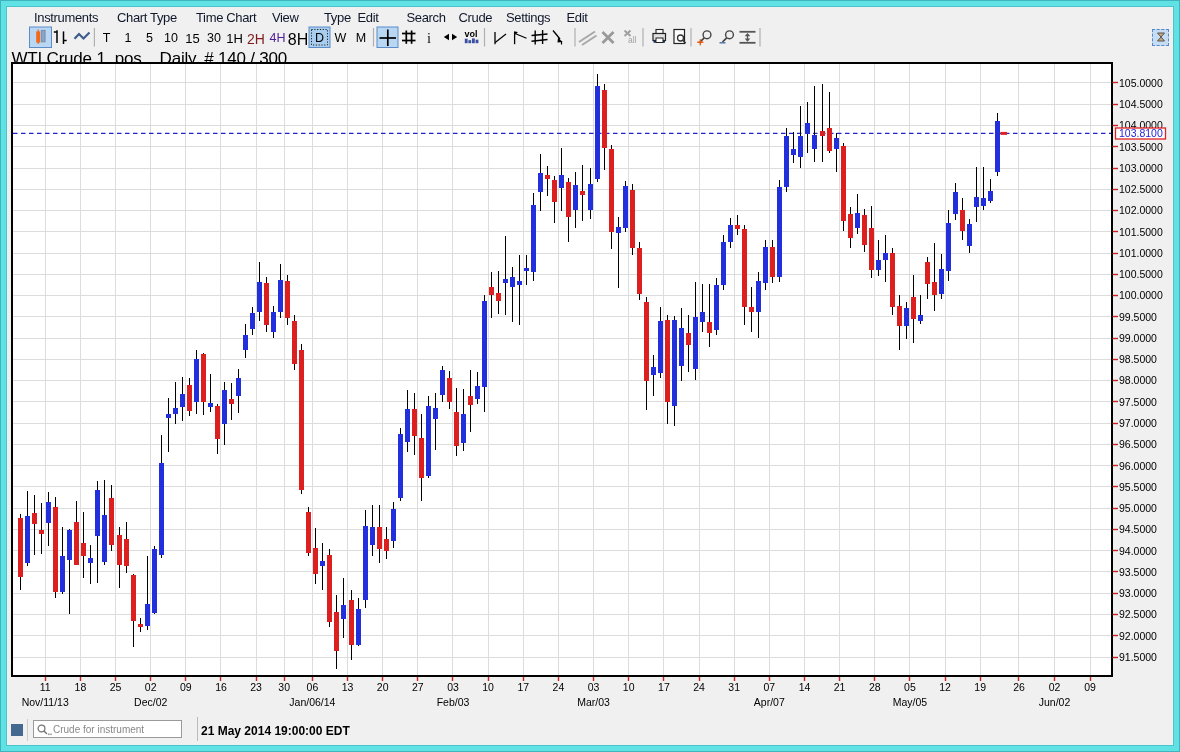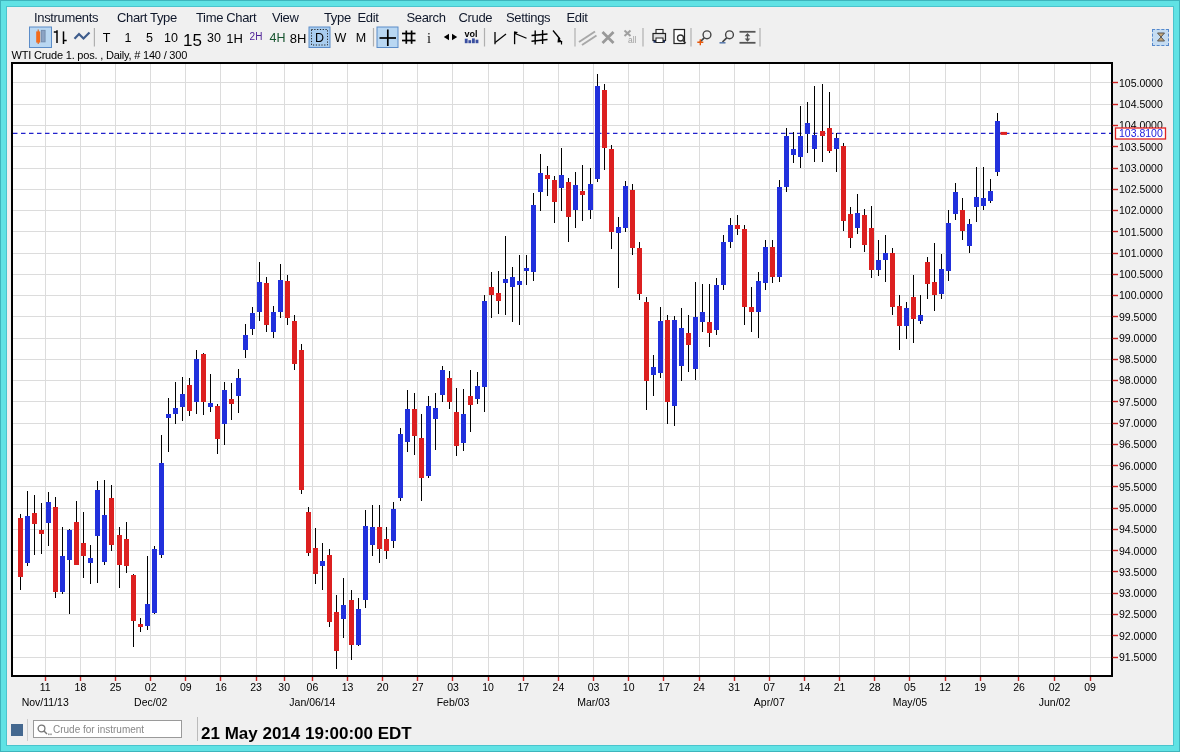--- a/index.html
+++ b/index.html
@@ -85,34 +85,34 @@
 <line x1="739.5" y1="42.8" x2="755.5" y2="42.8" stroke="#555" stroke-width="1.8"></line>
 <line x1="747.5" y1="34" x2="747.5" y2="41" stroke="#555" stroke-width="1.3"></line>
 <path d="M747.5,33 l-2.8,3.2 h5.6 Z" fill="#555"></path>
 <path d="M747.5,41.8 l-2.8,-3.2 h5.6 Z" fill="#555"></path>
 <line x1="760" y1="28" x2="760" y2="46.5" stroke="#b0b0b0" stroke-width="1.2"></line>
 </svg>
 <span style="position:absolute;left:106.5px;top:31px;transform:translateX(-50%);font-size:12.5px;color:#000">T</span>
 <span style="position:absolute;left:128px;top:31px;transform:translateX(-50%);font-size:12.5px;color:#000">1</span>
 <span style="position:absolute;left:149.5px;top:31px;transform:translateX(-50%);font-size:12.5px;color:#000">5</span>
 <span style="position:absolute;left:171px;top:31px;transform:translateX(-50%);font-size:12.5px;color:#000">10</span>
-<span style="position:absolute;left:192.5px;top:31px;transform:translateX(-50%);font-size:17px;color:#000">15</span>
+<span style="position:absolute;left:192.5px;top:31px;transform:translateX(-50%);font-size:13px;color:#000">15</span>
 <span style="position:absolute;left:214px;top:31px;transform:translateX(-50%);font-size:12.5px;color:#000">30</span>
 <span style="position:absolute;left:234.5px;top:31px;transform:translateX(-50%);font-size:13px;color:#000">1H</span>
-<span style="position:absolute;left:256px;top:31px;transform:translateX(-50%);font-size:10px;color:#4c1d95">2H</span>
-<span style="position:absolute;left:277.5px;top:31px;transform:translateX(-50%);font-size:12.5px;color:#14532d">4H</span>
-<span style="position:absolute;left:298px;top:31px;transform:translateX(-50%);font-size:13px;color:#000">8H</span>
+<span style="position:absolute;left:256px;top:31px;transform:translateX(-50%);font-size:14px;color:#7f1d1d">2H</span>
+<span style="position:absolute;left:277.5px;top:31px;transform:translateX(-50%);font-size:12.5px;color:#4c1d95">4H</span>
+<span style="position:absolute;left:298px;top:31px;transform:translateX(-50%);font-size:16px;color:#000">8H</span>
 <span style="position:absolute;left:319.5px;top:31px;transform:translateX(-50%);font-size:12.5px;color:#000">D</span>
 <span style="position:absolute;left:340.5px;top:31px;transform:translateX(-50%);font-size:12.5px;color:#000">W</span>
 <span style="position:absolute;left:361px;top:31px;transform:translateX(-50%);font-size:12.5px;color:#000">M</span>
 <div style="position:absolute;left:1152px;top:28.5px;width:17px;height:17px;background:#c5dcf2;border:1px dashed #5588cc"></div>
 <svg width="12" height="12" viewBox="0 0 12 12" style="position:absolute;left:1155px;top:31px">
     <path d="M2.5,2 h7 l-7,8 h7 Z" fill="#c8a878" stroke="#555" stroke-width="1"></path>
   </svg>
-<div style="position:absolute;left:11.5px;top:49px;font-size:11px;letter-spacing:-0.2px;color:#000">WTI Crude 1. pos. , Daily, # 140 / 300</div>
+<div style="position:absolute;left:11.5px;top:49px;font-size:17px;letter-spacing:-0.2px;color:#000">WTI Crude 1. pos. , Daily, # 140 / 300</div>
 <svg width="1162" height="655" viewBox="11 62 1162 655" style="position:absolute;left:11px;top:62px">
 <rect x="12" y="63" width="1100" height="613" fill="#ffffff"></rect>
 <line x1="45.5" y1="64" x2="45.5" y2="675" stroke="#dcdcdc" stroke-width="1"></line>
 <line x1="80.5" y1="64" x2="80.5" y2="675" stroke="#dcdcdc" stroke-width="1"></line>
 <line x1="115.5" y1="64" x2="115.5" y2="675" stroke="#dcdcdc" stroke-width="1"></line>
 <line x1="150.5" y1="64" x2="150.5" y2="675" stroke="#dcdcdc" stroke-width="1"></line>
 <line x1="185.5" y1="64" x2="185.5" y2="675" stroke="#dcdcdc" stroke-width="1"></line>
 <line x1="220.5" y1="64" x2="220.5" y2="675" stroke="#dcdcdc" stroke-width="1"></line>
 <line x1="256.5" y1="64" x2="256.5" y2="675" stroke="#dcdcdc" stroke-width="1"></line>
 <line x1="284.5" y1="64" x2="284.5" y2="675" stroke="#dcdcdc" stroke-width="1"></line>
@@ -583,13 +583,13 @@
 <div style="position:absolute;left:27px;top:719px;width:1px;height:22px;background:#cccccc"></div>
 <div style="position:absolute;left:33px;top:719.5px;width:149px;height:18px;background:#ffffff;border:1px solid #9a9a9a"></div>
 <svg width="16" height="14" viewBox="0 0 16 14" style="position:absolute;left:36px;top:722.5px">
 <circle cx="5.5" cy="5.5" r="3.4" fill="none" stroke="#777" stroke-width="1.3"></circle>
 <line x1="8" y1="8" x2="11" y2="11" stroke="#777" stroke-width="1.4"></line>
 <rect x="12" y="10.5" width="1.6" height="1.6" fill="#999"></rect>
     <rect x="14.2" y="10.5" width="1.6" height="1.6" fill="#999"></rect>
 </svg>
 <div style="position:absolute;left:53px;top:724px;font-size:10px;color:#888">Crude for instrument</div>
 <div style="position:absolute;left:196.5px;top:717px;width:1px;height:24px;background:#bbbbbb"></div>
-<div style="position:absolute;left:201px;top:724px;font-size:17px;font-weight:bold;color:#000">21 May 2014 19:00:00 EDT</div>
+<div style="position:absolute;left:201px;top:724px;font-size:12px;font-weight:bold;color:#000">21 May 2014 19:00:00 EDT</div>
 
 </body></html>

